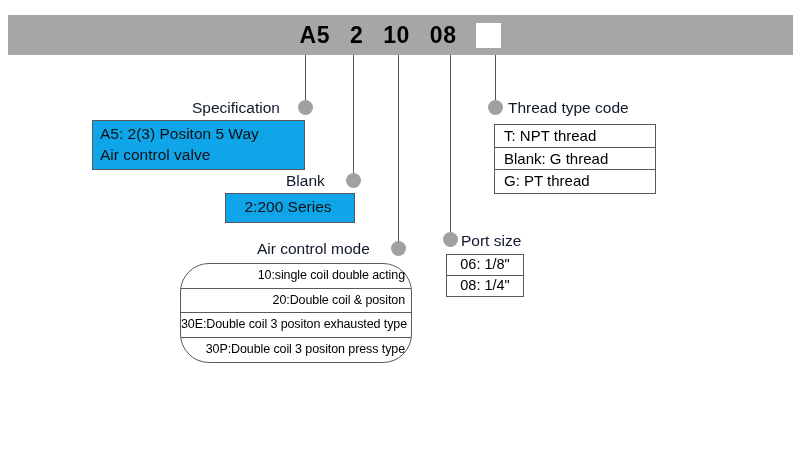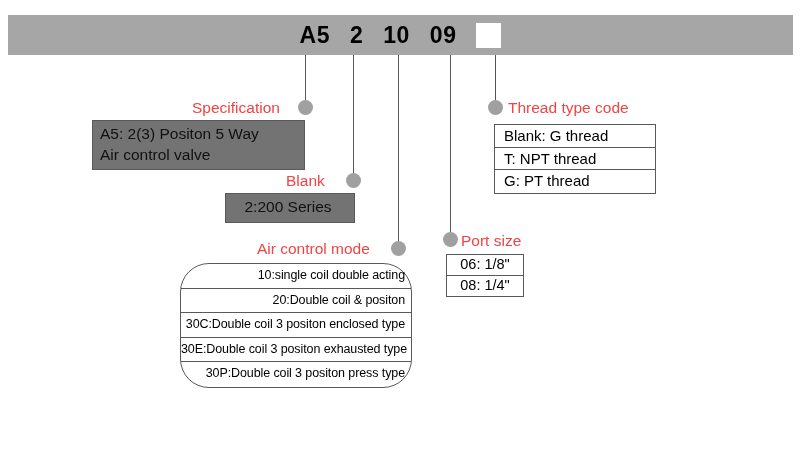--- a/index.html
+++ b/index.html
@@ -63,28 +63,28 @@
     border-radius: 50%;
     background: #a0a0a0;
   }
 
   
   .callout-label {
     position: absolute;
     font-size: 15.5px;
     line-height: 1;
     white-space: nowrap;
-    color: #ef4444;
+    color: #0f172a;
   }
 
   
   .box {
     position: absolute;
     border: 1px solid #595959;
-    background: #737373;
+    background: #0ea5e9;
     box-sizing: border-box;
   }
   .box-line {
     font-size: 15.5px;
     line-height: 1.33;
     white-space: nowrap;
     color: #111111;
   }
 
   
@@ -166,21 +166,21 @@
   }
 </style>
 </head>
 <body>
 
 <div id="code-bar">
   <div id="code-bar-inner">
     <span class="code-seg">A5</span>
     <span class="code-seg">2</span>
     <span class="code-seg">10</span>
-    <span class="code-seg">09</span>
+    <span class="code-seg">08</span>
     <span id="code-blank-square"></span>
   </div>
 </div>
 
 <div class="leader-line" style="left:305px; top:55px; height:52px;"></div>
 <div class="leader-line" style="left:353px; top:55px; height:125px;"></div>
 <div class="leader-line" style="left:398px; top:55px; height:193px;"></div>
 <div class="leader-line" style="left:450px; top:55px; height:184px;"></div>
 <div class="leader-line" style="left:495px; top:55px; height:52px;"></div>
 
@@ -198,29 +198,28 @@
 
 <div class="callout-label" style="left:286px; top:173px;">Blank</div>
 <div class="box" id="series-box">
   <div class="box-line">2:200 Series</div>
 </div>
 
 <div class="callout-label" style="left:238px; top:241px;margin-left:19px;">Air control mode</div>
 <div class="table-box" id="mode-table">
   <div class="table-row">10:single coil double acting</div>
   <div class="table-row">20:Double  coil &amp; positon</div>
-  <div class="table-row">30C:Double coil 3 positon enclosed type</div>
   <div class="table-row">30E:Double coil 3 positon exhausted type</div>
   <div class="table-row">30P:Double coil 3 positon press type</div>
 </div>
 
 <div class="callout-label" style="left:461px; top:233px;">Port size</div>
 <div class="table-box" id="port-table">
   <div class="table-row">06: 1/8"</div>
   <div class="table-row">08: 1/4"</div>
 </div>
 
 <div class="callout-label" style="left:508px; top:100px;">Thread type code</div>
 <div class="table-box" id="thread-table">
+  <div class="table-row">T: NPT thread</div>
   <div class="table-row">Blank: G thread</div>
-  <div class="table-row">T: NPT thread</div>
   <div class="table-row">G: PT thread</div>
 </div>
 
 </body></html>

